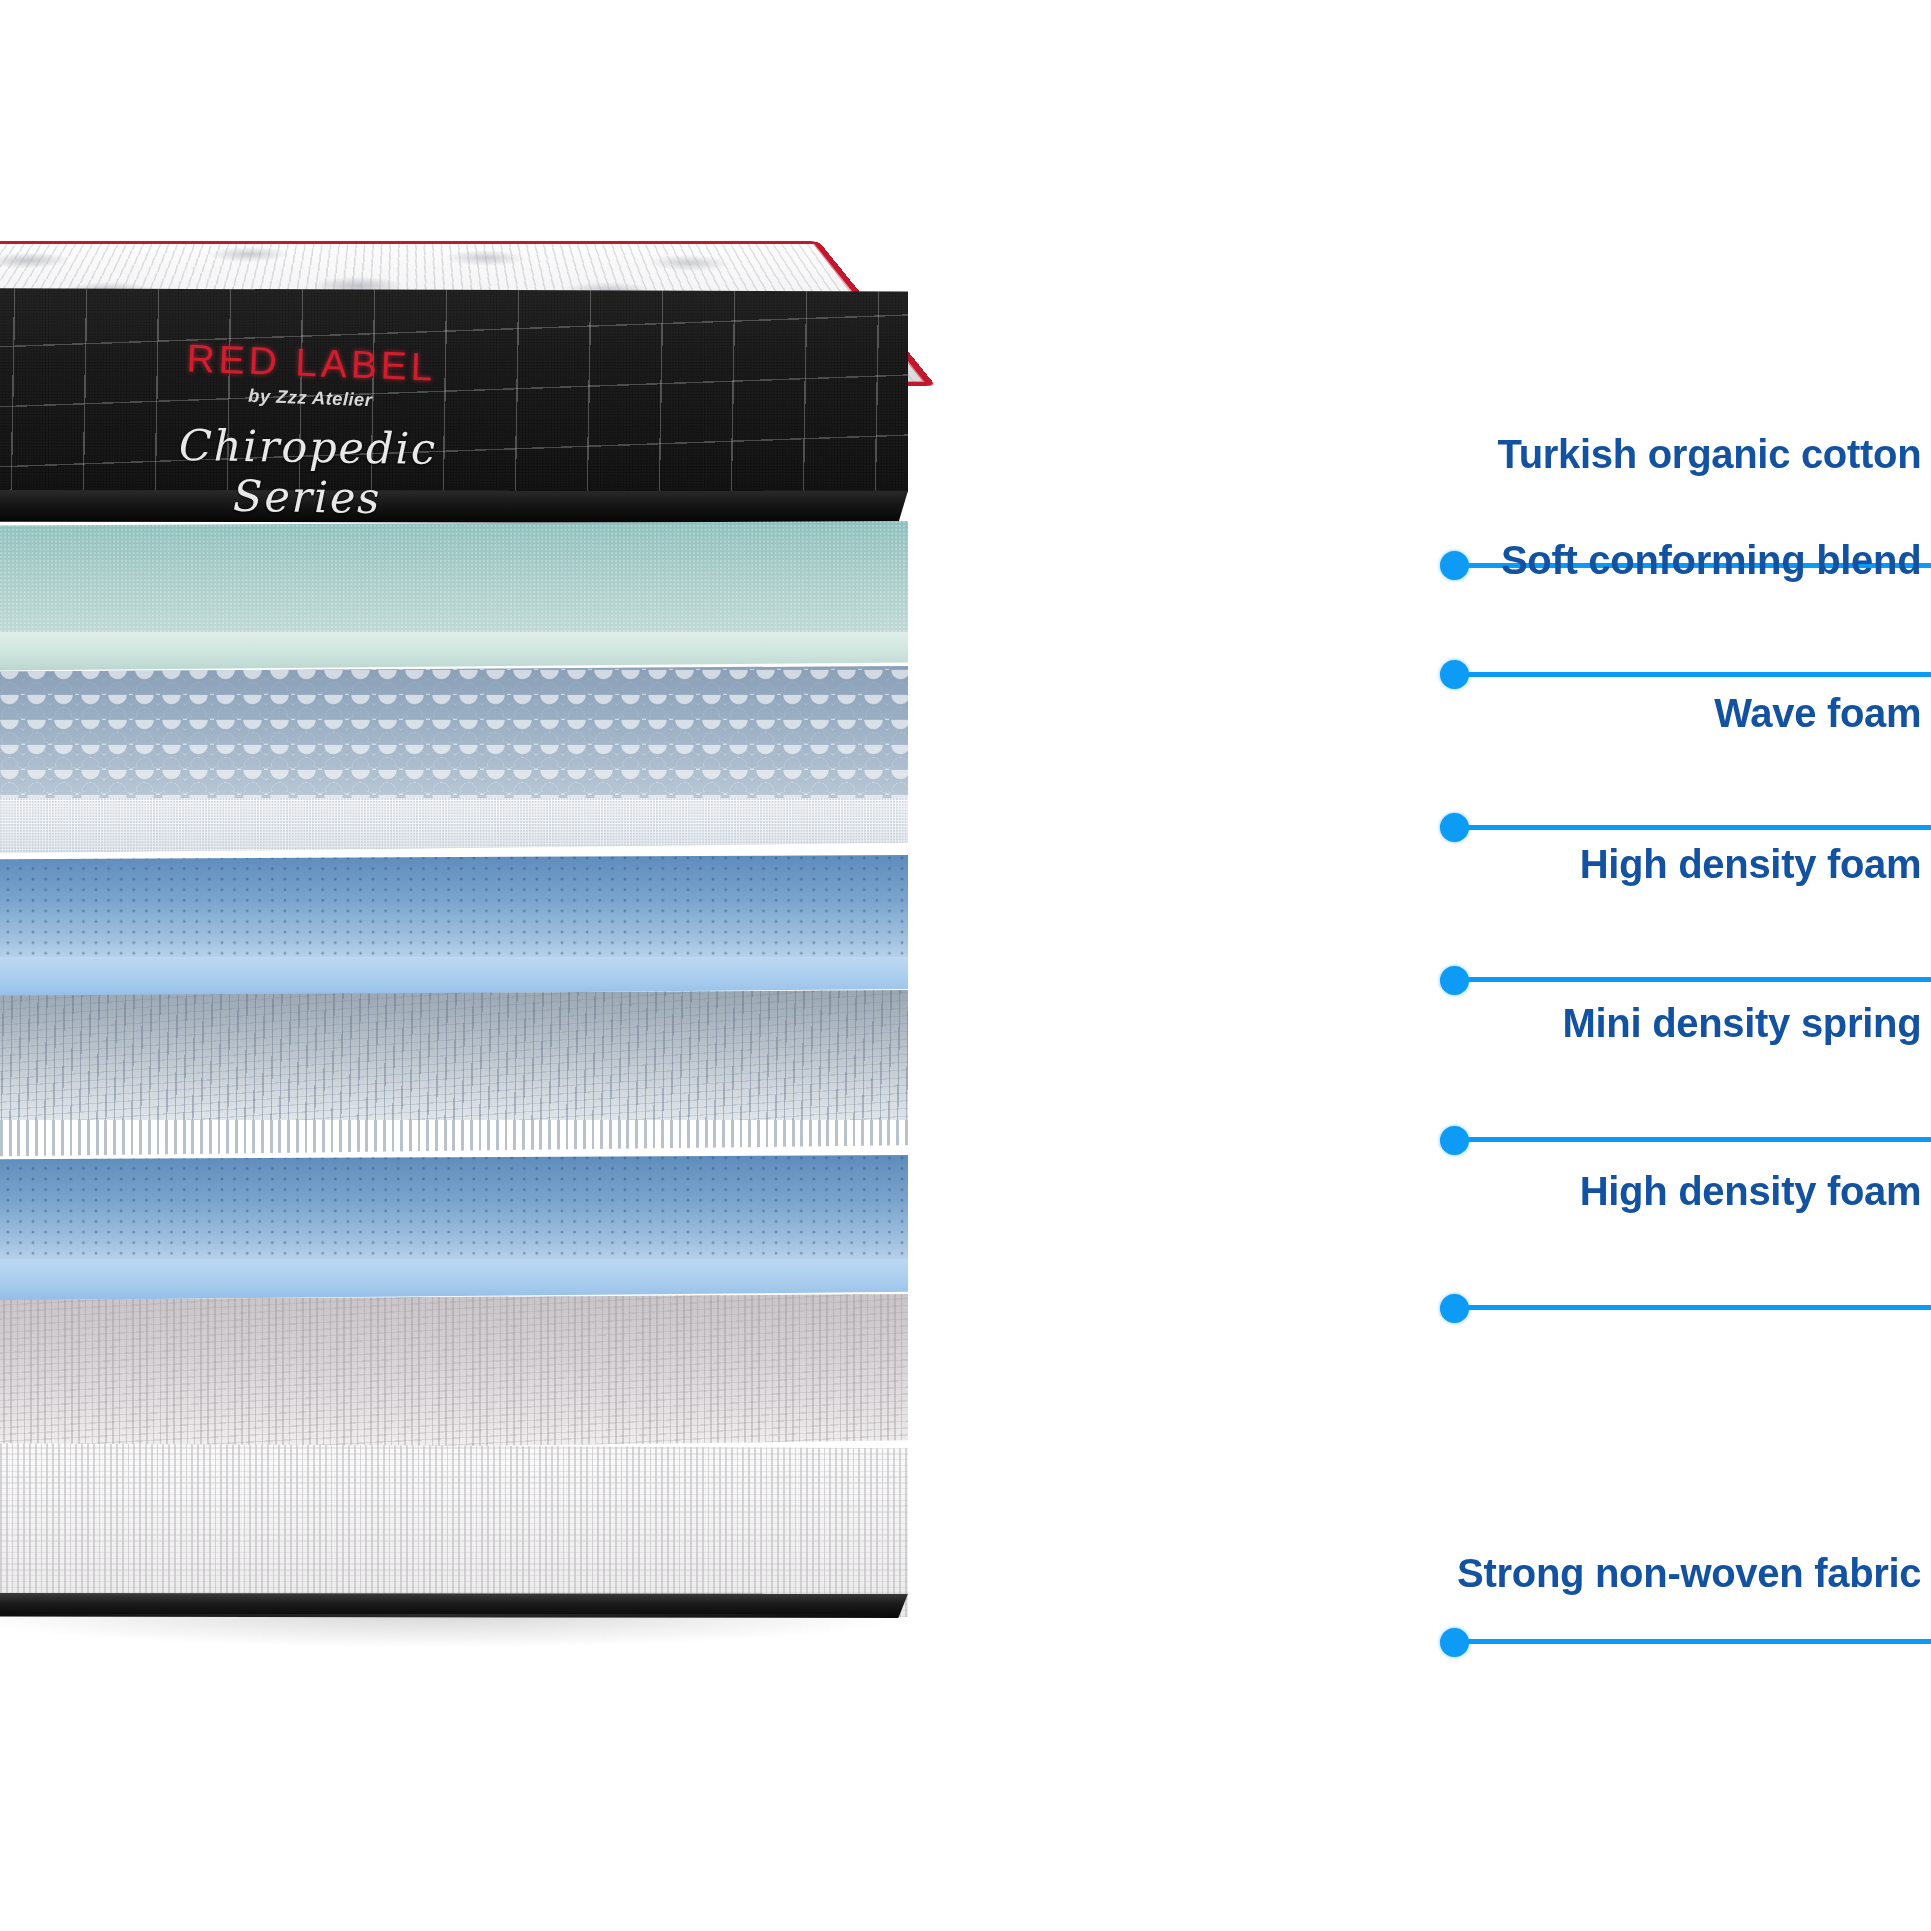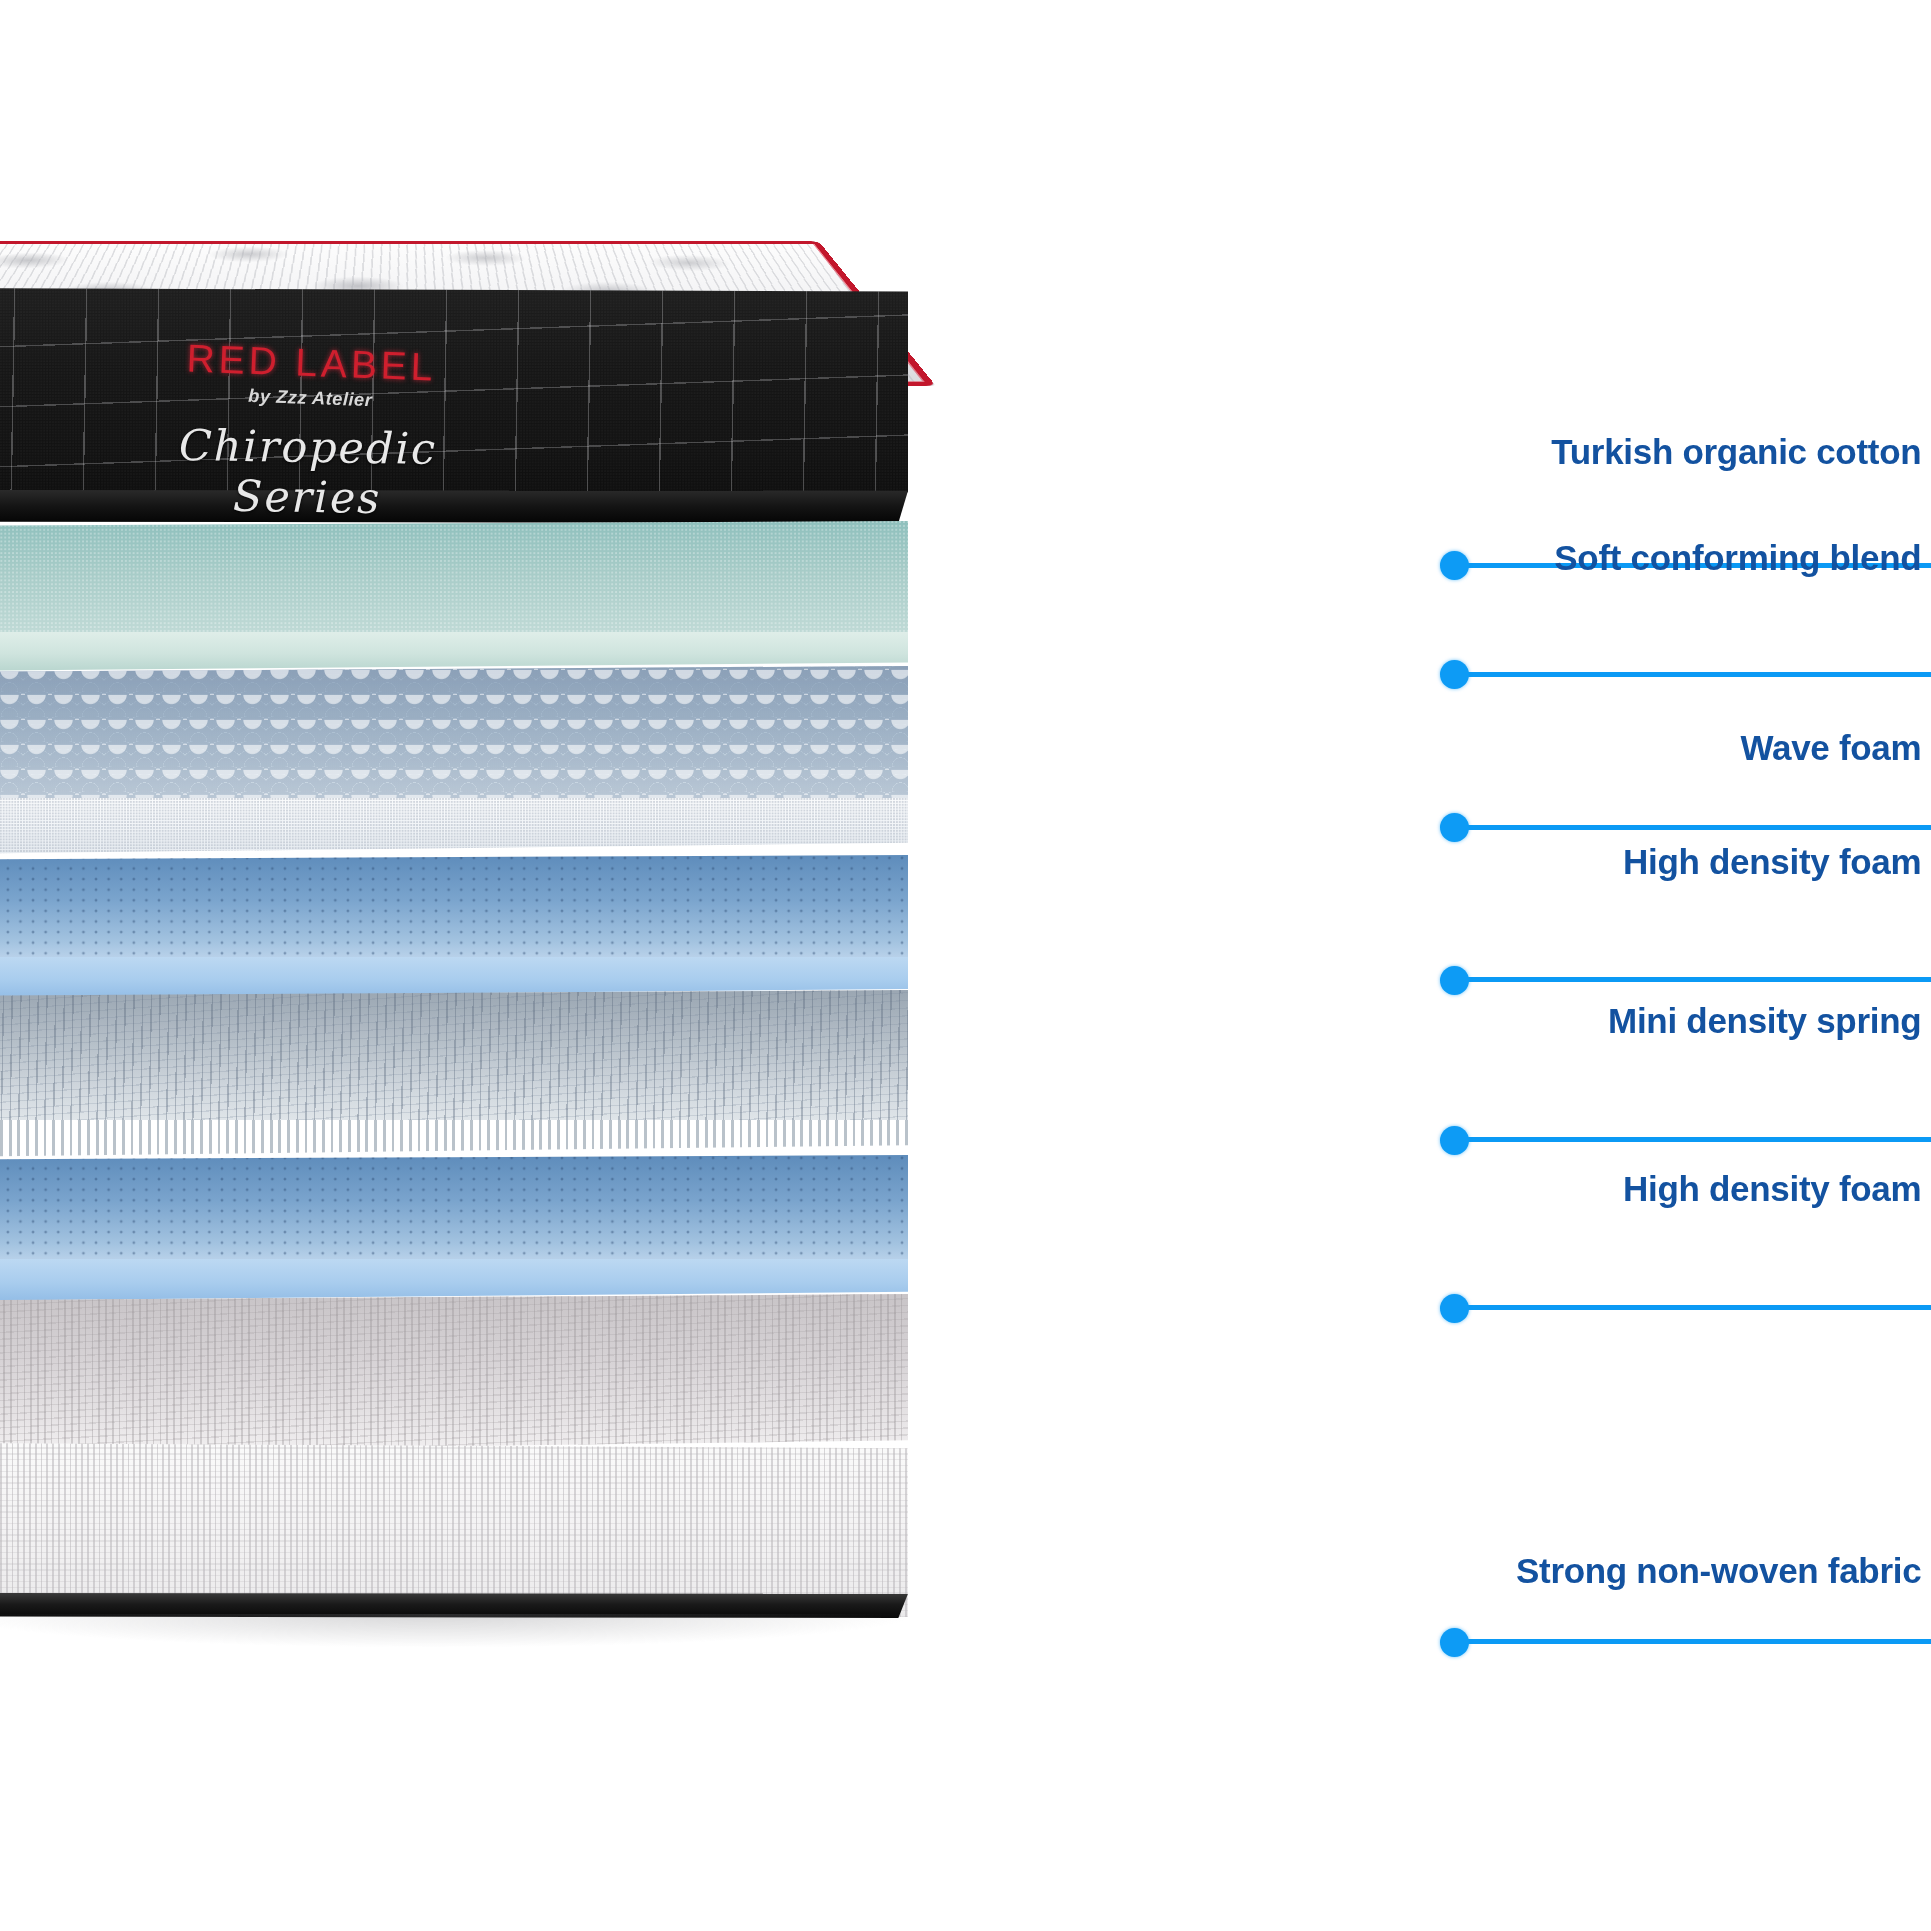--- a/index.html
+++ b/index.html
@@ -262,21 +262,21 @@
     right:0;
     width:1217px;
     pointer-events:none;
   }
   .callout-label {
     position:absolute;
     right:9.7px;
     text-align:right;
     color:#1352a0;
     font-weight:700;
-    font-size:35px;
+    font-size:40px;
     line-height:1.08;
     letter-spacing:-0.3px;
     white-space:nowrap;
     font-family:"Liberation Sans", sans-serif;
   }
   .callout-line {
     position:absolute;
     height:4.8px;
     background:#0b9af5;
     border-radius:2.9px;
@@ -337,21 +337,21 @@
     <div class="callout-dot" style="top:551px; left:726px;"></div>
   </div>
 
   <div class="callout" style="top:0;">
     <div class="callout-label" style="top:539px;">Soft conforming blend</div>
     <div class="callout-line" style="top:672px; left:737px; width:1194px;"></div>
     <div class="callout-dot" style="top:660px; left:726px;"></div>
   </div>
 
   <div class="callout" style="top:0;">
-    <div class="callout-label" style="top:729px;">Wave foam</div>
+    <div class="callout-label" style="top:692px;">Wave foam</div>
     <div class="callout-line" style="top:825px; left:737px; width:1194px;"></div>
     <div class="callout-dot" style="top:813px; left:726px;"></div>
   </div>
 
   <div class="callout" style="top:0;">
     <div class="callout-label" style="top:843px;">High density foam</div>
     <div class="callout-line" style="top:977px; left:737px; width:1194px;"></div>
     <div class="callout-dot" style="top:966px; left:726px;"></div>
   </div>
 

